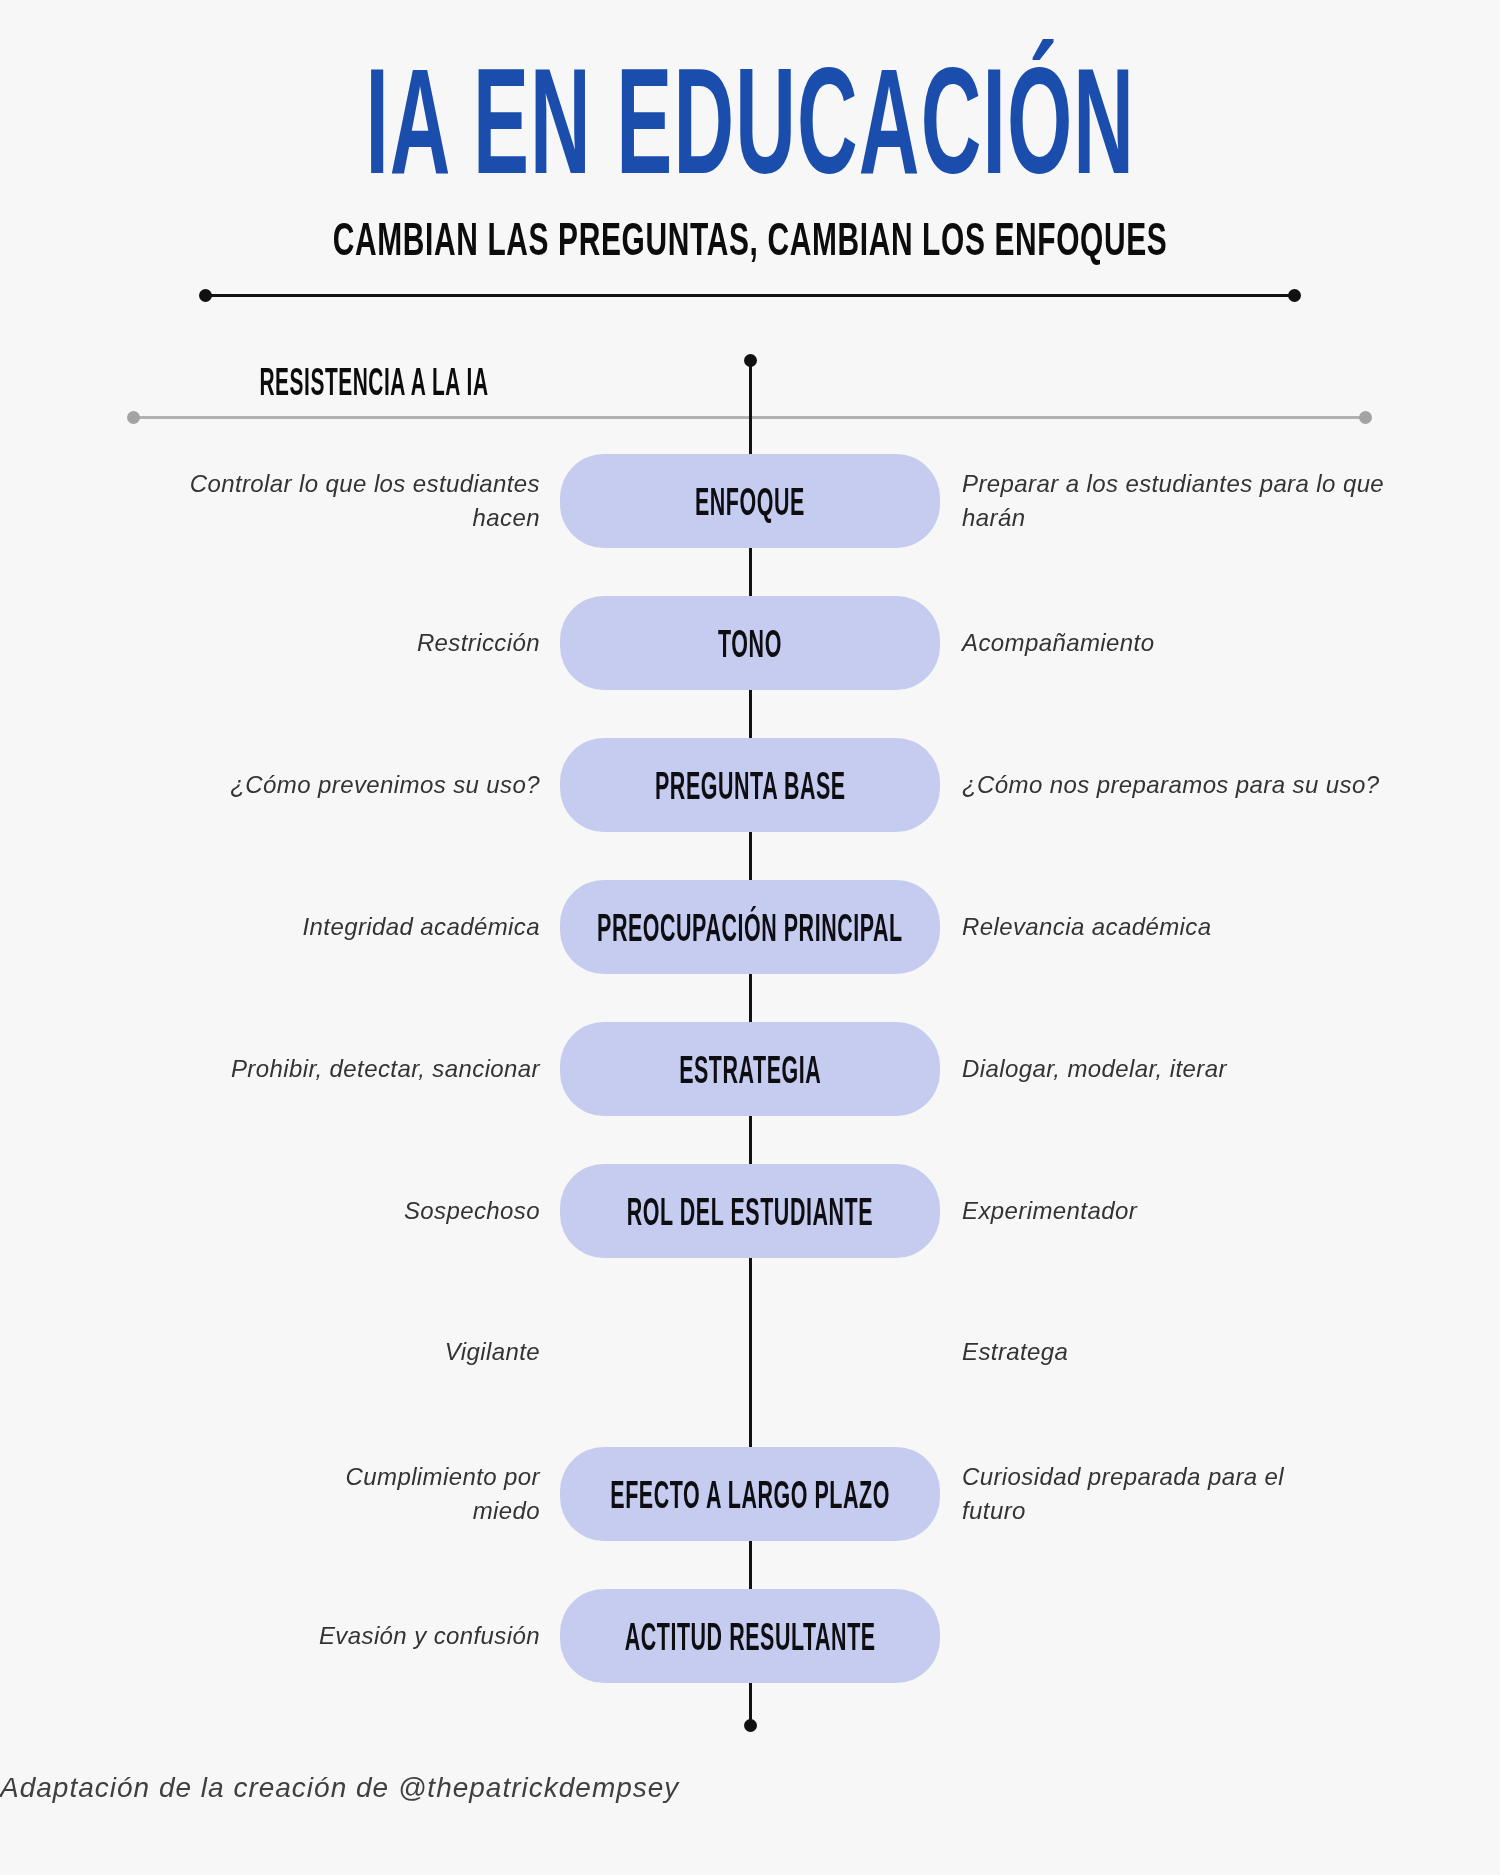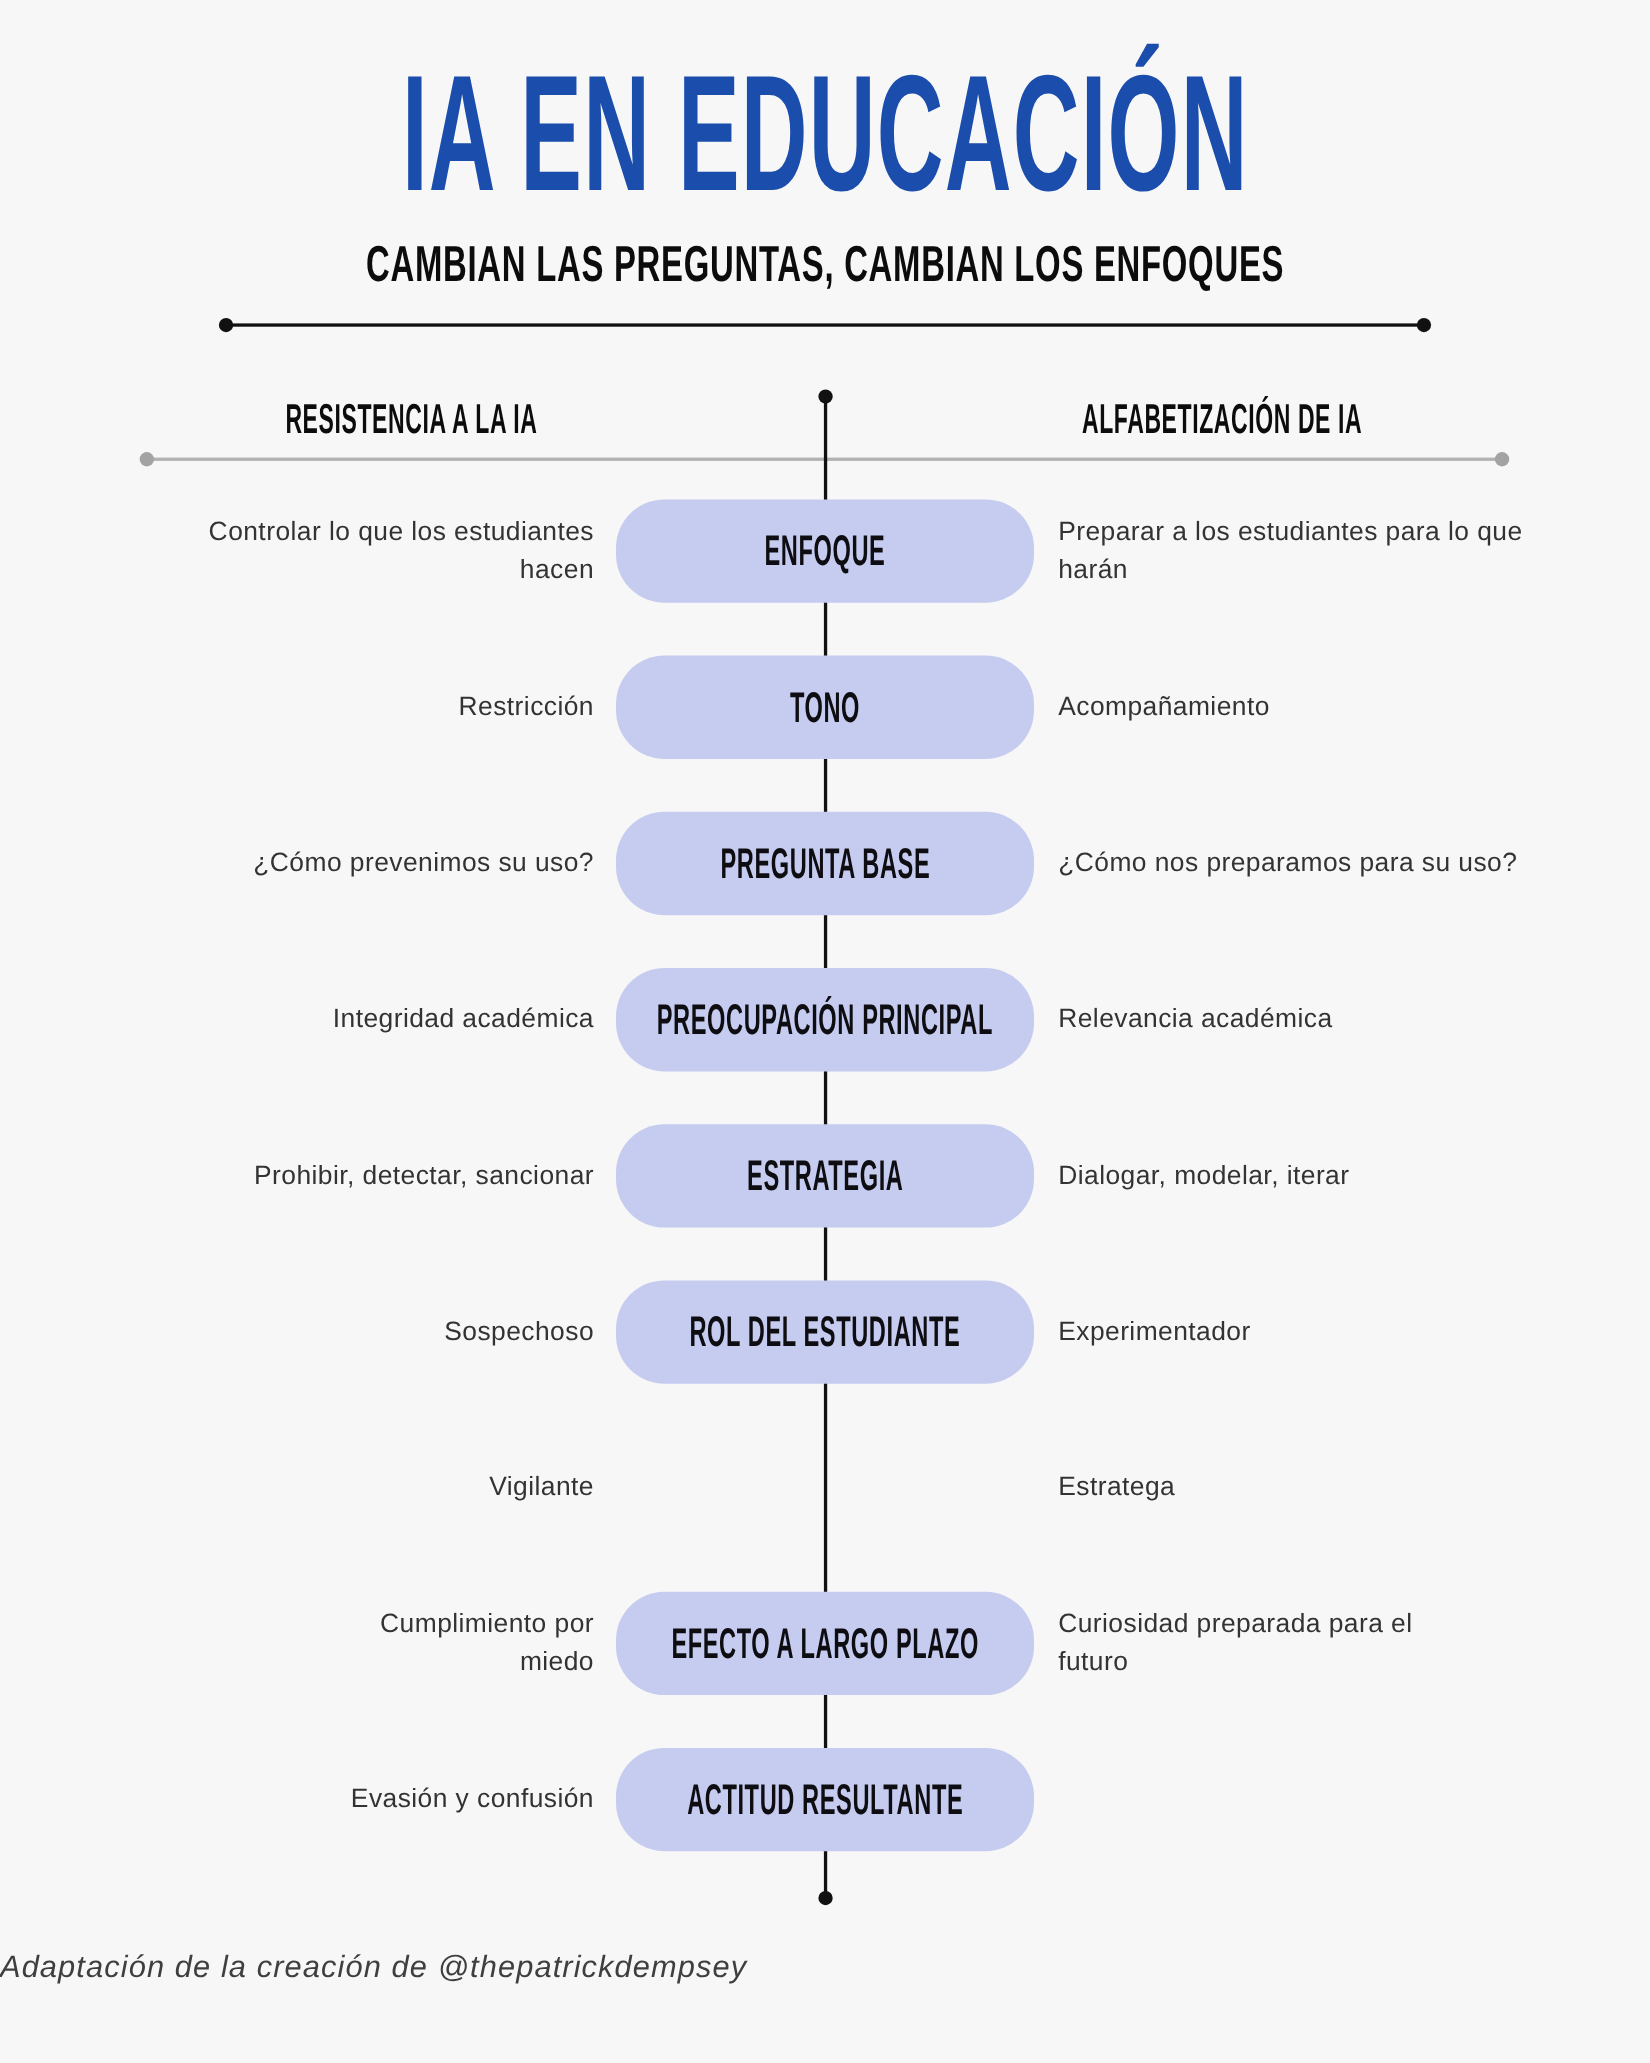--- a/index.html
+++ b/index.html
@@ -43,20 +43,21 @@
   .col-header.left{left:374px;transform:translateX(-50%);}
   .col-header.right{left:1111px;transform:translateX(-50%);}
 
   .v-line{position:absolute;left:749px;top:360px;width:3px;height:1365px;background:var(--line_black);z-index:1;}
 
   .row{position:absolute;left:0;width:1500px;height:94px;z-index:2;}
   .side{
     position:absolute;top:0;height:100%;display:flex;align-items:center;
     font-size:24px;line-height:34px;letter-spacing:.4px;color:var(--side_text);
     white-space:pre-line;
+    font-style:italic;
   }
   .side.left{left:100px;width:440px;justify-content:flex-end;text-align:right;}
   .side.right{left:962px;width:500px;justify-content:flex-start;text-align:left;}
   .pill{
     position:absolute;left:560px;top:0;width:380px;height:94px;
     background:var(--pill_fill);border-radius:44px;
     display:flex;align-items:center;justify-content:center;
   }
   .pill .cond{--sx:.55;font-size:39px;line-height:1;letter-spacing:1px;color:var(--pill_text);}
 
@@ -77,23 +78,20 @@
   <div class="subtitle-wrap">
     <span class="cond">CAMBIAN LAS PREGUNTAS, CAMBIAN LOS ENFOQUES</span>
   </div>
 
   <div class="hline top-line"></div>
   <span class="dot black" style="left:199px;top:289px;"></span>
   <span class="dot black" style="left:1288px;top:289px;"></span>
 
   <div class="col-header left">
     <span class="cond">RESISTENCIA A LA IA</span>
-  </div>
-  <div class="col-header right">
-    <span class="cond">ALFABETIZACIÓN DE IA</span>
   </div>
 
   <div class="hline gray-line"></div>
   <span class="dot gray" style="left:127px;top:411px;"></span>
   <span class="dot gray" style="left:1359px;top:411px;"></span>
 
   <div class="v-line"></div>
   <span class="dot black" style="left:744px;top:354px;z-index:1;"></span>
   <span class="dot black" style="left:744px;top:1719px;z-index:1;"></span>
 

